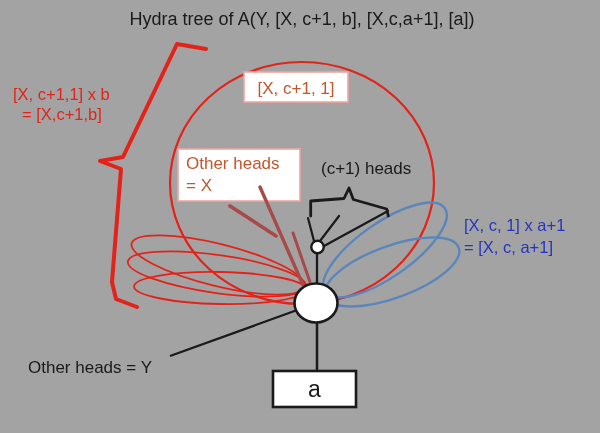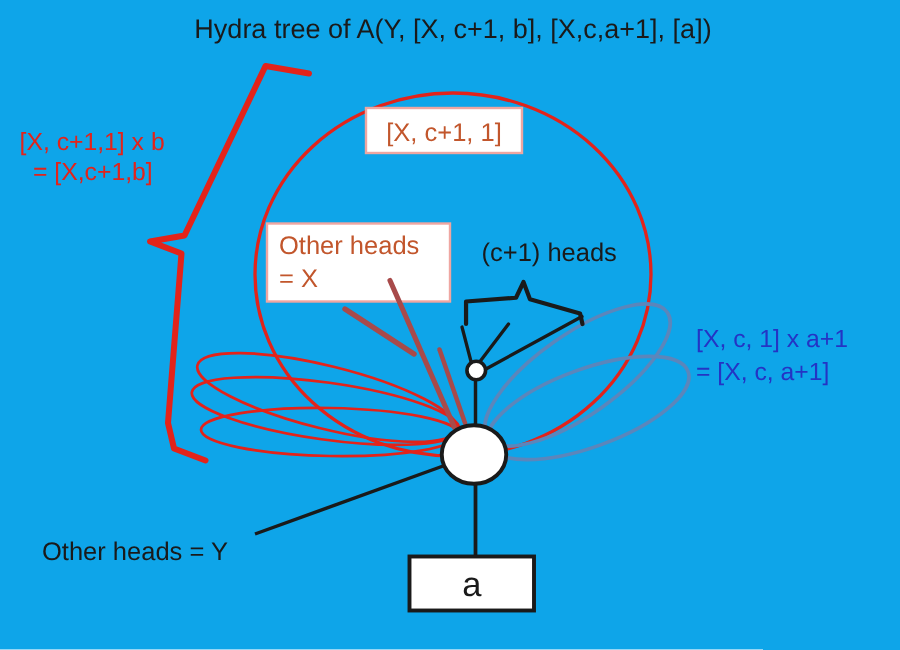--- a/index.html
+++ b/index.html
@@ -1,20 +1,20 @@
 <!DOCTYPE html>
 <html><head>
 <meta charset="utf-8">
 <style>
   html, body { margin: 0; padding: 0; background: #ffffff; }
   .stage {
     position: relative;
     width: 600px;
     height: 433px;
-    background: #0ea5e9;
+    background: #a3a3a3;
     overflow: hidden;
   }
   svg text {
     font-family: "Liberation Sans", sans-serif;
     user-select: none;
   }
   .t-title   { font-size: 18px;   fill: #1a1a1a; }
   .t-black   { font-size: 17px;   fill: #1a1a1a; }
   .t-red     { font-size: 16.5px; fill: #e3231a; }
   .t-orange  { font-size: 17px;   fill: #c2562c; }

